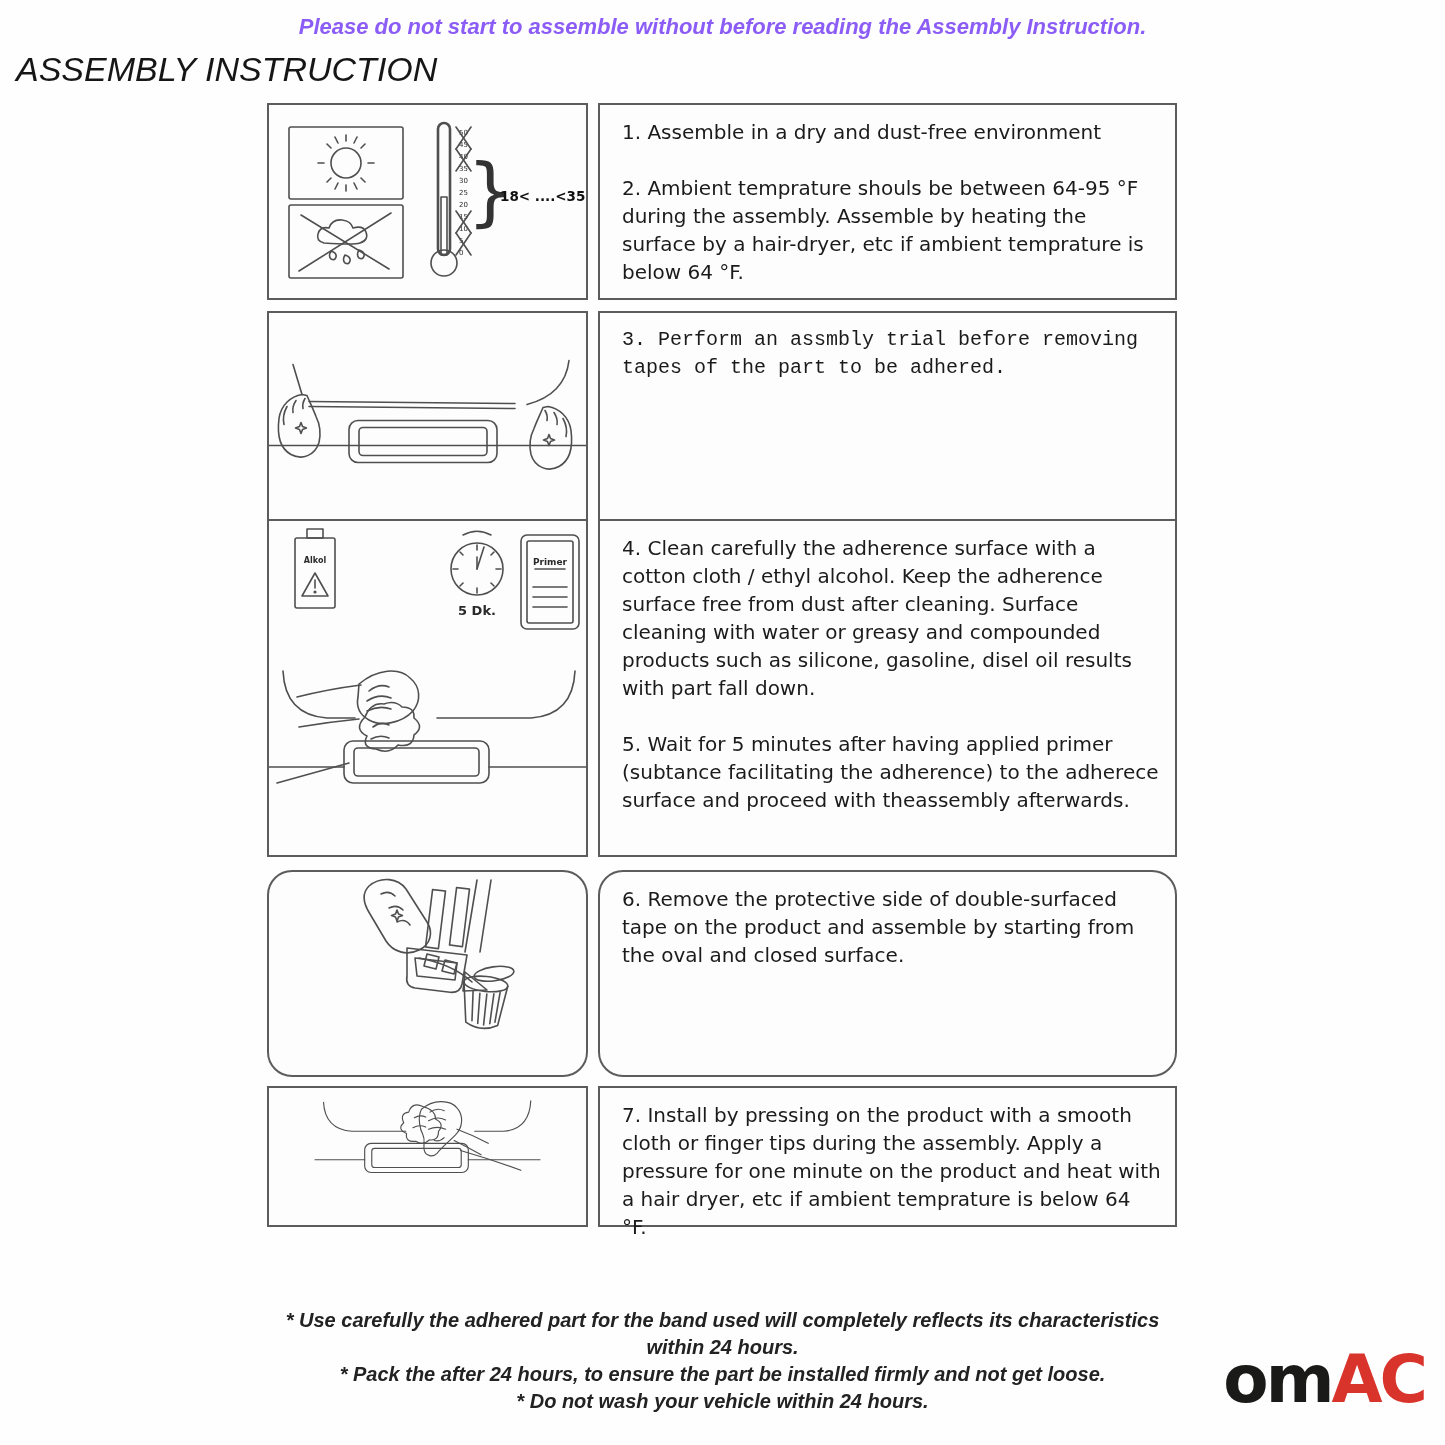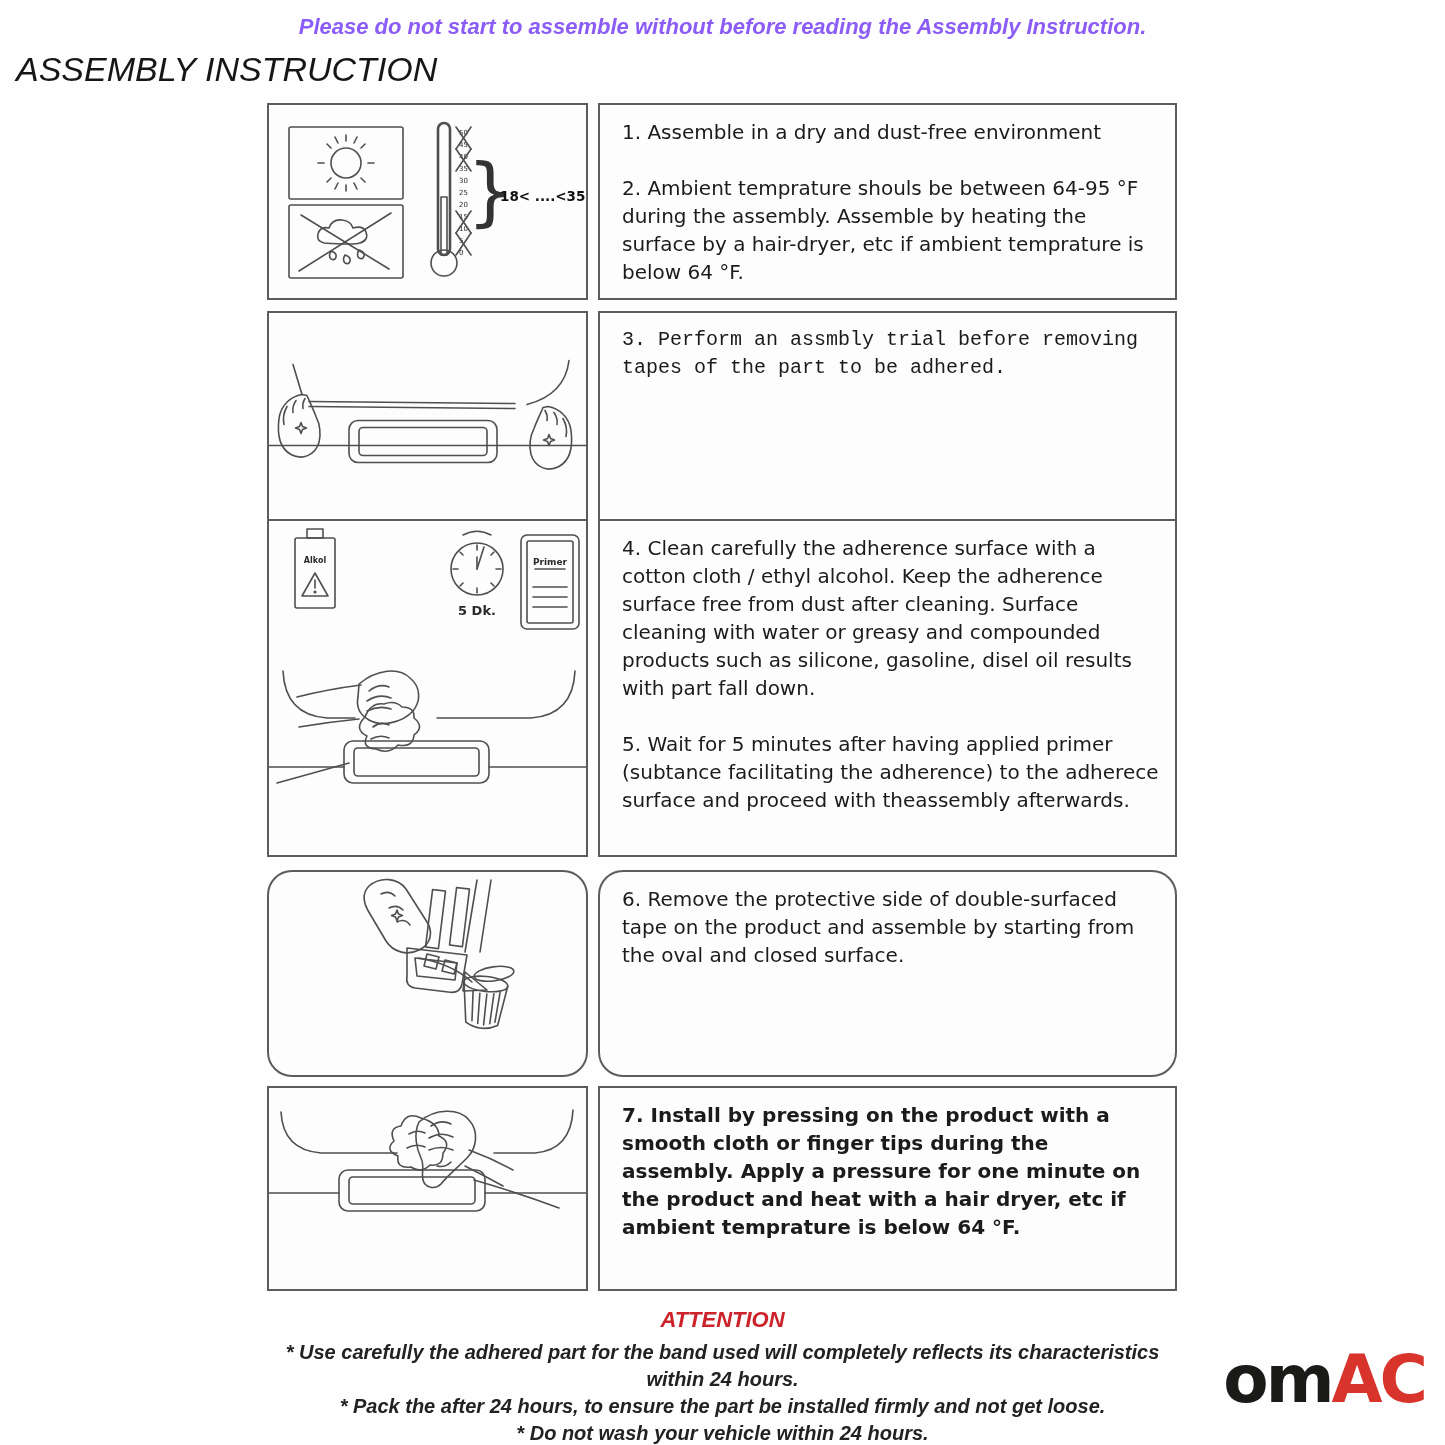--- a/index.html
+++ b/index.html
@@ -9,21 +9,21 @@
            font-family:"Liberation Sans",sans-serif;font-style:italic;font-weight:bold;
            font-size:22px;color:#8b5cf6;}
   .title{position:absolute;top:50px;left:0;width:100%;
          font-family:"Liberation Sans",sans-serif;font-style:italic;font-weight:400;
          font-size:34px;color:#161616;letter-spacing:0px;padding-left:16px;}
   .imgbox{position:absolute;left:267px;width:321px;border:2px solid #5c5c5c;background:#fdfdfd;box-sizing:border-box;}
   .txtbox{position:absolute;left:598px;width:579px;border:2px solid #5c5c5c;background:#fdfdfd;box-sizing:border-box;
           padding:13px 14px 0 22px;font-size:20px;line-height:28px;}
   .txtbox p{margin:0 0 28px 0;}
   .r1{top:103px;height:197px;} .r2{top:311px;height:237px;font-family:Liberation Mono, monospace;} .r3{top:519px;height:338px;}
-  .r4{top:870px;height:207px;border-radius:25px;} .r5{top:1086px;height:205px;font-weight:bold;}
+  .r4{top:870px;height:207px;border-radius:25px;} .r5{top:1086px;height:141px;}
   .illus{display:block;width:100%;height:100%;}
   .illus path,.illus line,.illus rect,.illus circle,.illus ellipse,.illus polyline
         {stroke:#4f4f4f;stroke-width:1.6;fill:none;stroke-linecap:round;stroke-linejoin:round;}
   .illus text{stroke:none;fill:#2a2a2a;font-family:"DejaVu Sans",sans-serif;}
   .fw{fill:#ffffff;} .fd{fill:#141414;stroke:#141414;} .fg{fill:#cccccc;}
   .thin{stroke-width:1;} .thick{stroke-width:2.4;} .dark{stroke:#202020;}
   .attention{position:absolute;top:1307px;left:0;width:100%;text-align:center;
              font-family:"Liberation Sans",sans-serif;font-style:italic;}
   .attention .att-title{font-weight:bold;font-size:22px;color:#cc2229;margin:0 0 6px 0;}
   .attention .notes{width:935px;margin:0 auto;font-weight:bold;font-size:20px;line-height:27px;color:#222;}
@@ -244,21 +244,20 @@
         <path d="M200,58 Q222,66 244,78"></path>
         <path d="M196,74 Q216,84 234,94" class="thin"></path>
       </g>
     </svg>
   </div>
   <div class="txtbox r5">
     <p>7. Install by pressing on the product with a smooth cloth or finger tips during the assembly. Apply a pressure for one minute on the product and heat with a hair dryer, etc if ambient temprature is below 64 °F.</p>
   </div>
 
   <div class="attention">
-    <p class="att-title">ATTENTION</p>
     <div class="notes">
       <p>* Use carefully the adhered part for the band used will completely reflects its characteristics within 24 hours.</p>
       <p>* Pack the after 24 hours, to ensure the part be installed firmly and not get loose.</p>
       <p>* Do not wash your vehicle within 24 hours.</p>
     </div>
   </div>
 
   <div class="logo">
     <span class="lb">om</span><span class="lr">AC</span>
   </div>

